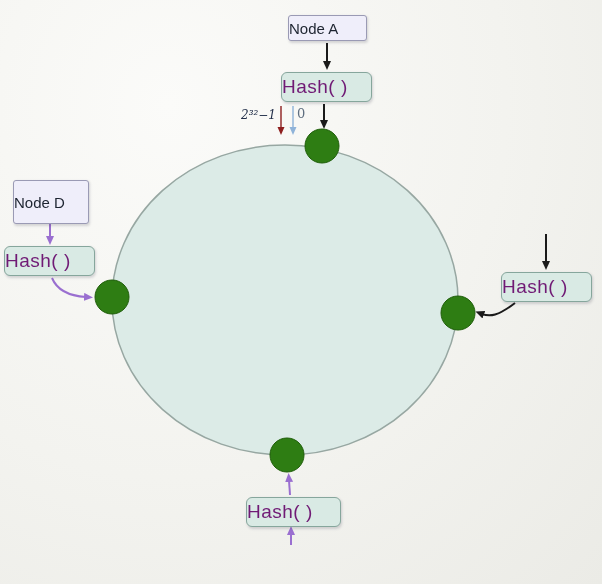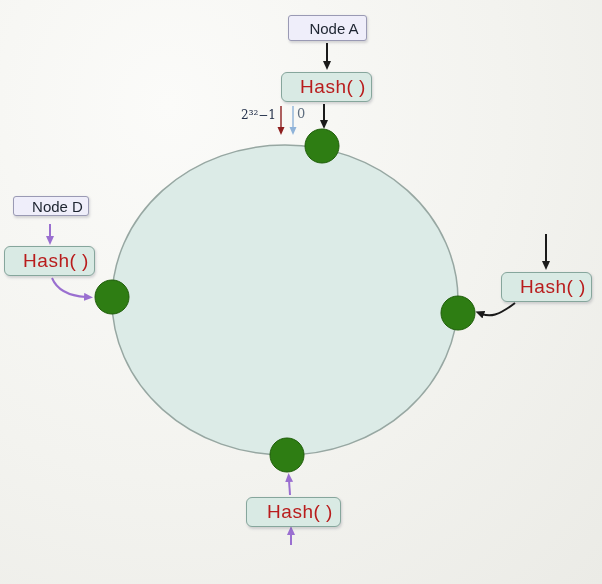--- a/index.html
+++ b/index.html
@@ -4,34 +4,33 @@
 <style>
   * { margin:0; padding:0; box-sizing:border-box; }
   html,body { width:602px; height:584px; }
   body { font-family:"Liberation Sans", sans-serif; }
   .stage {
     position:relative; width:602px; height:584px; overflow:hidden;
     background:radial-gradient(ellipse at 28% 18%, #fbfbf9 0%, #f3f3ef 55%, #ebebe6 100%);
   }
   .layer { position:absolute; left:0; top:0; width:602px; height:584px; }
   .box {
-    position:absolute; display:flex; align-items:center; justify-content:center;
+    position:absolute; display:flex; align-items:center; 
     box-shadow:1px 1.5px 2.5px rgba(50,50,70,.18);
-    padding-left:13px;
   }
   .node-box {
     background:#efeefa; border:1px solid #9a9ab4; border-radius:3px;
     font-size:15px; color:#1d2430;
   }
   .hash-box {
     background:#d9eae4; border:1px solid #86a69c; border-radius:6px;
-    font-size:19px; color:#b91c1c; letter-spacing:.5px;
+    font-size:19px; color:#701a75; letter-spacing:.5px;
   }
   .math-label {
-    position:absolute; font-family:"DejaVu Serif", serif; 
+    position:absolute; font-family:"DejaVu Serif", serif; font-style:italic;
     font-size:12px; color:#23304a;
   }
   .zero-label {
     position:absolute; font-family:"DejaVu Serif", serif;
     font-size:13px; color:#5f6f80;
   }
 </style>
 </head>
 <body>
 
@@ -83,21 +82,21 @@
     <span>Hash( )</span>
   </div>
 
   <div class="math-label" style="left:234px; top:108px; width:42px; text-align:right;">2³²−1</div>
   <div class="zero-label" style="left:297px; top:106px;">0</div>
 
   <div class="box hash-box" style="left:501px; top:272px; width:91px; height:30px;">
     <span>Hash( )</span>
   </div>
 
-  <div class="box node-box" style="left:13px; top:196px; width:76px; height:20px;">
+  <div class="box node-box" style="left:13px; top:180px; width:76px; height:44px;">
     <span>Node D</span>
   </div>
   <div class="box hash-box" style="left:4px; top:246px; width:91px; height:30px;">
     <span>Hash( )</span>
   </div>
 
   <div class="box hash-box" style="left:246px; top:497px; width:95px; height:30px;">
     <span>Hash( )</span>
   </div>
 

